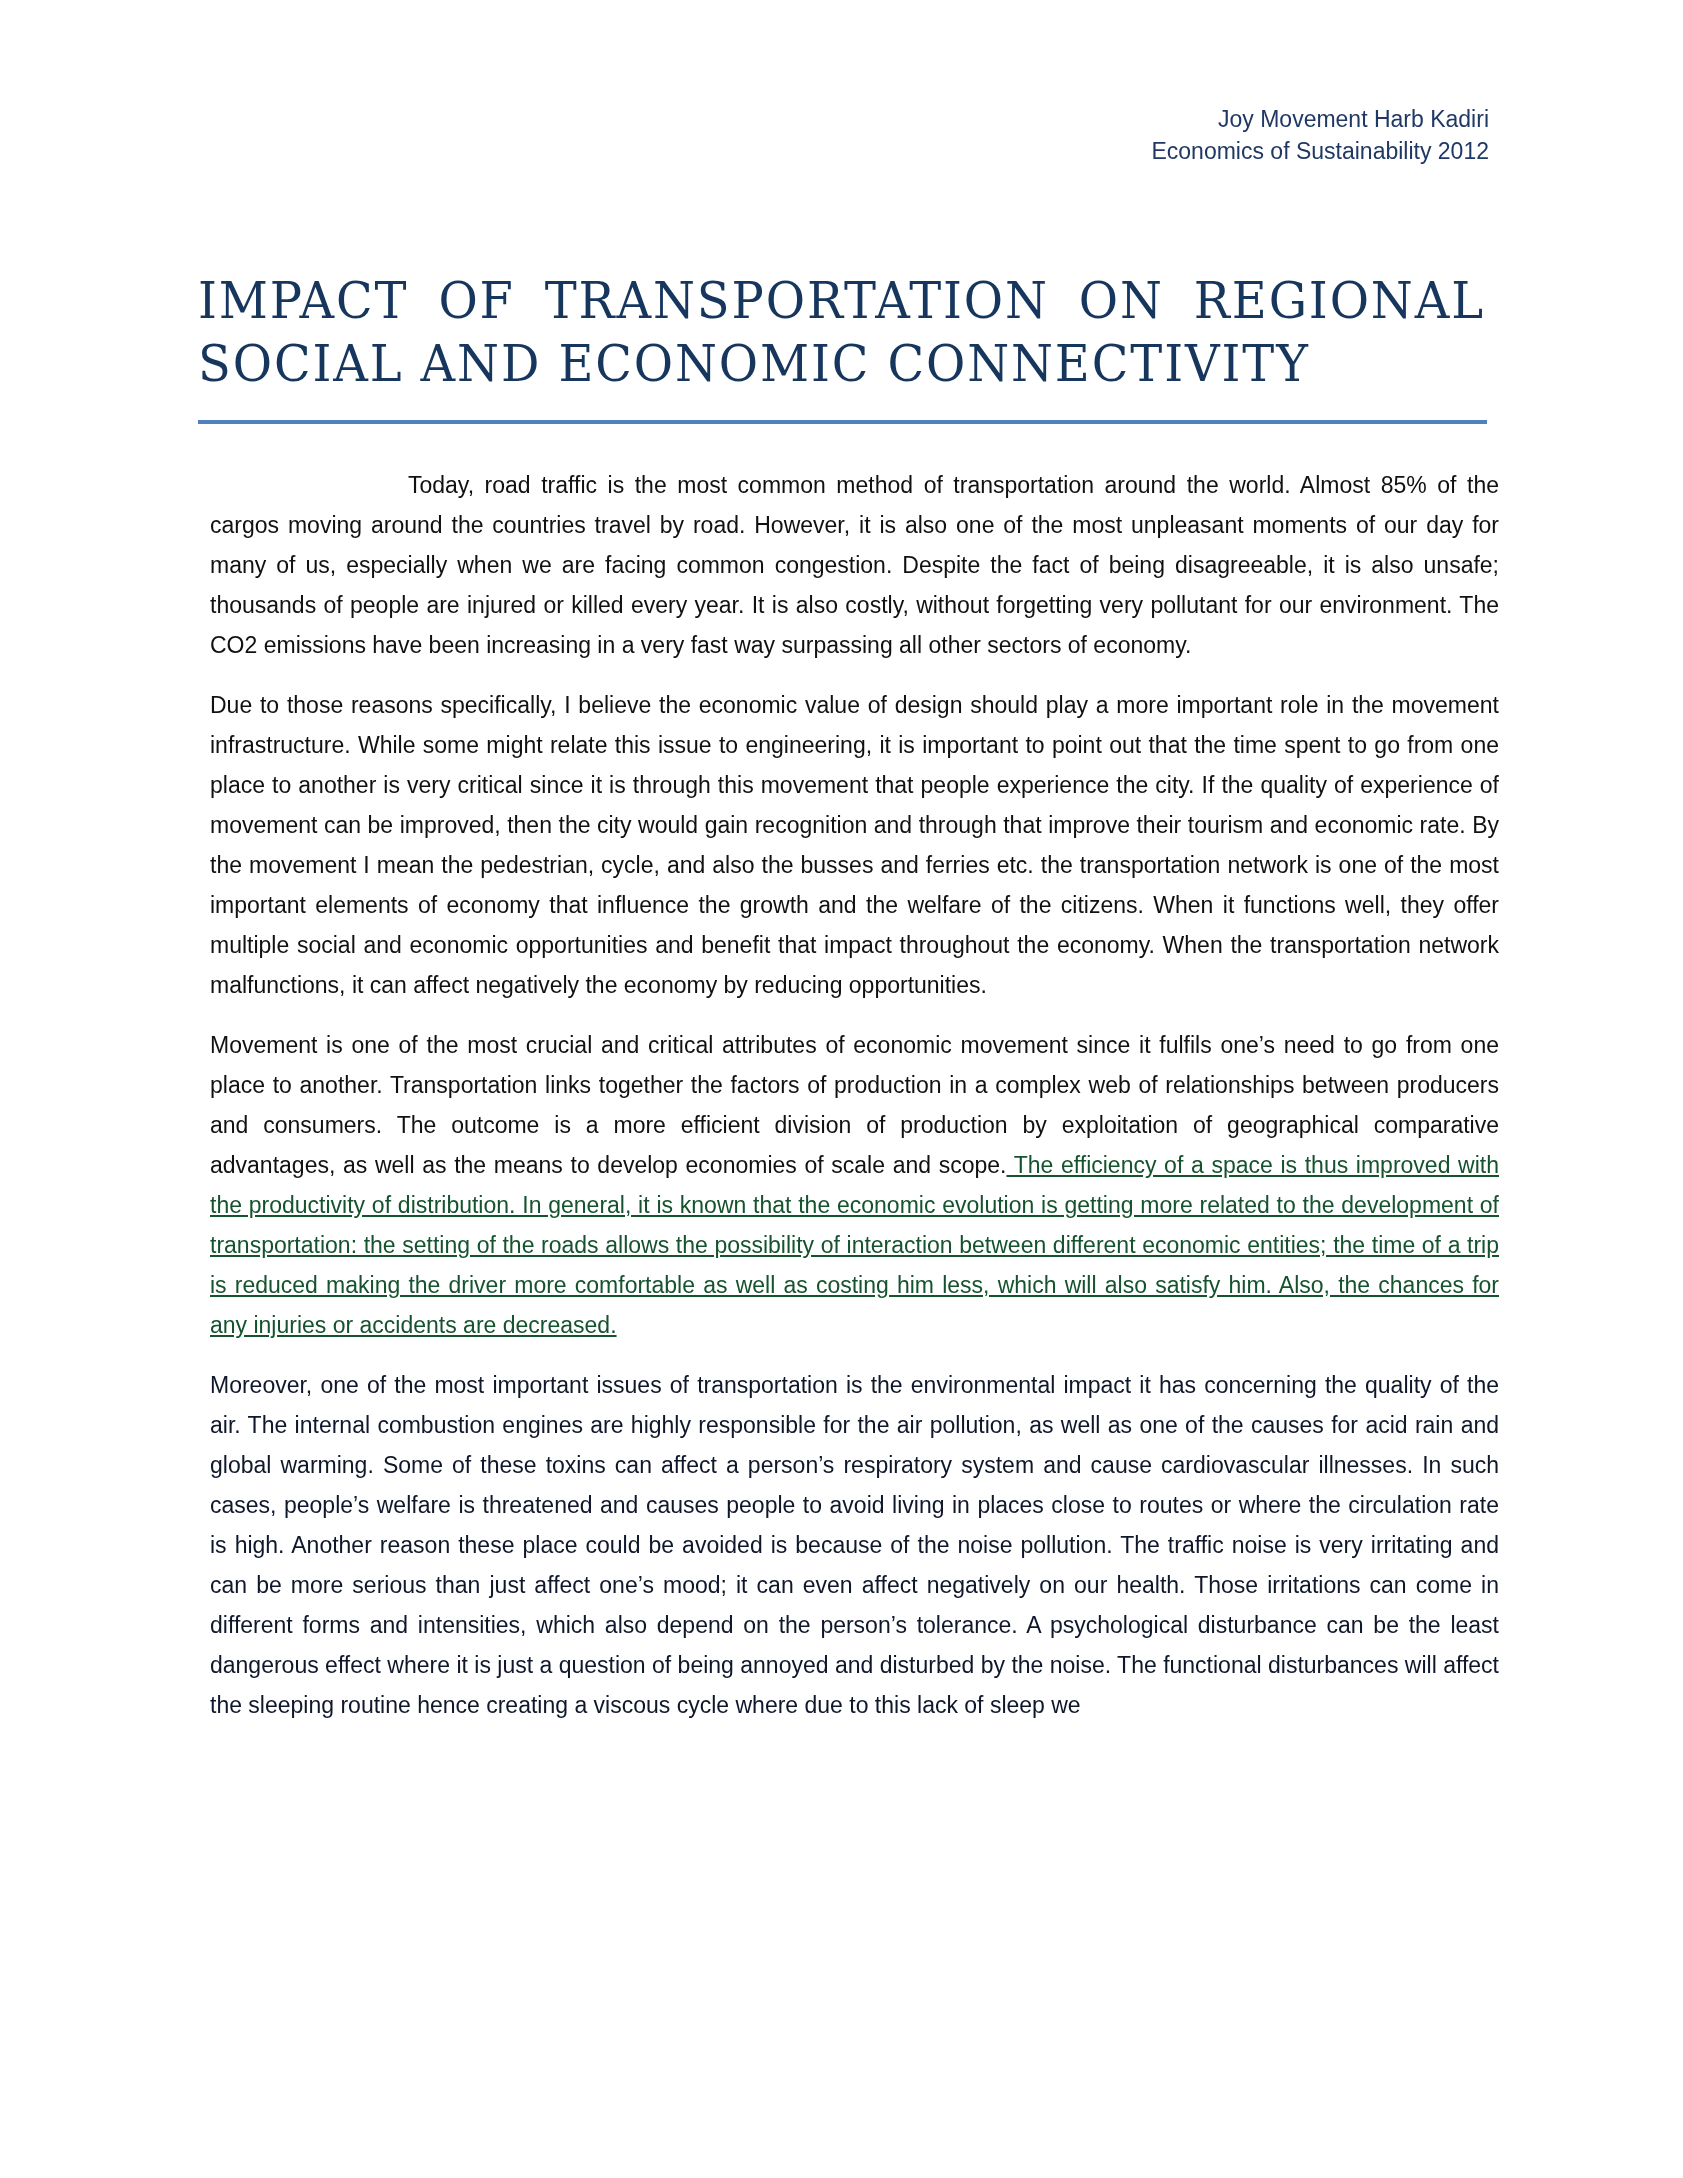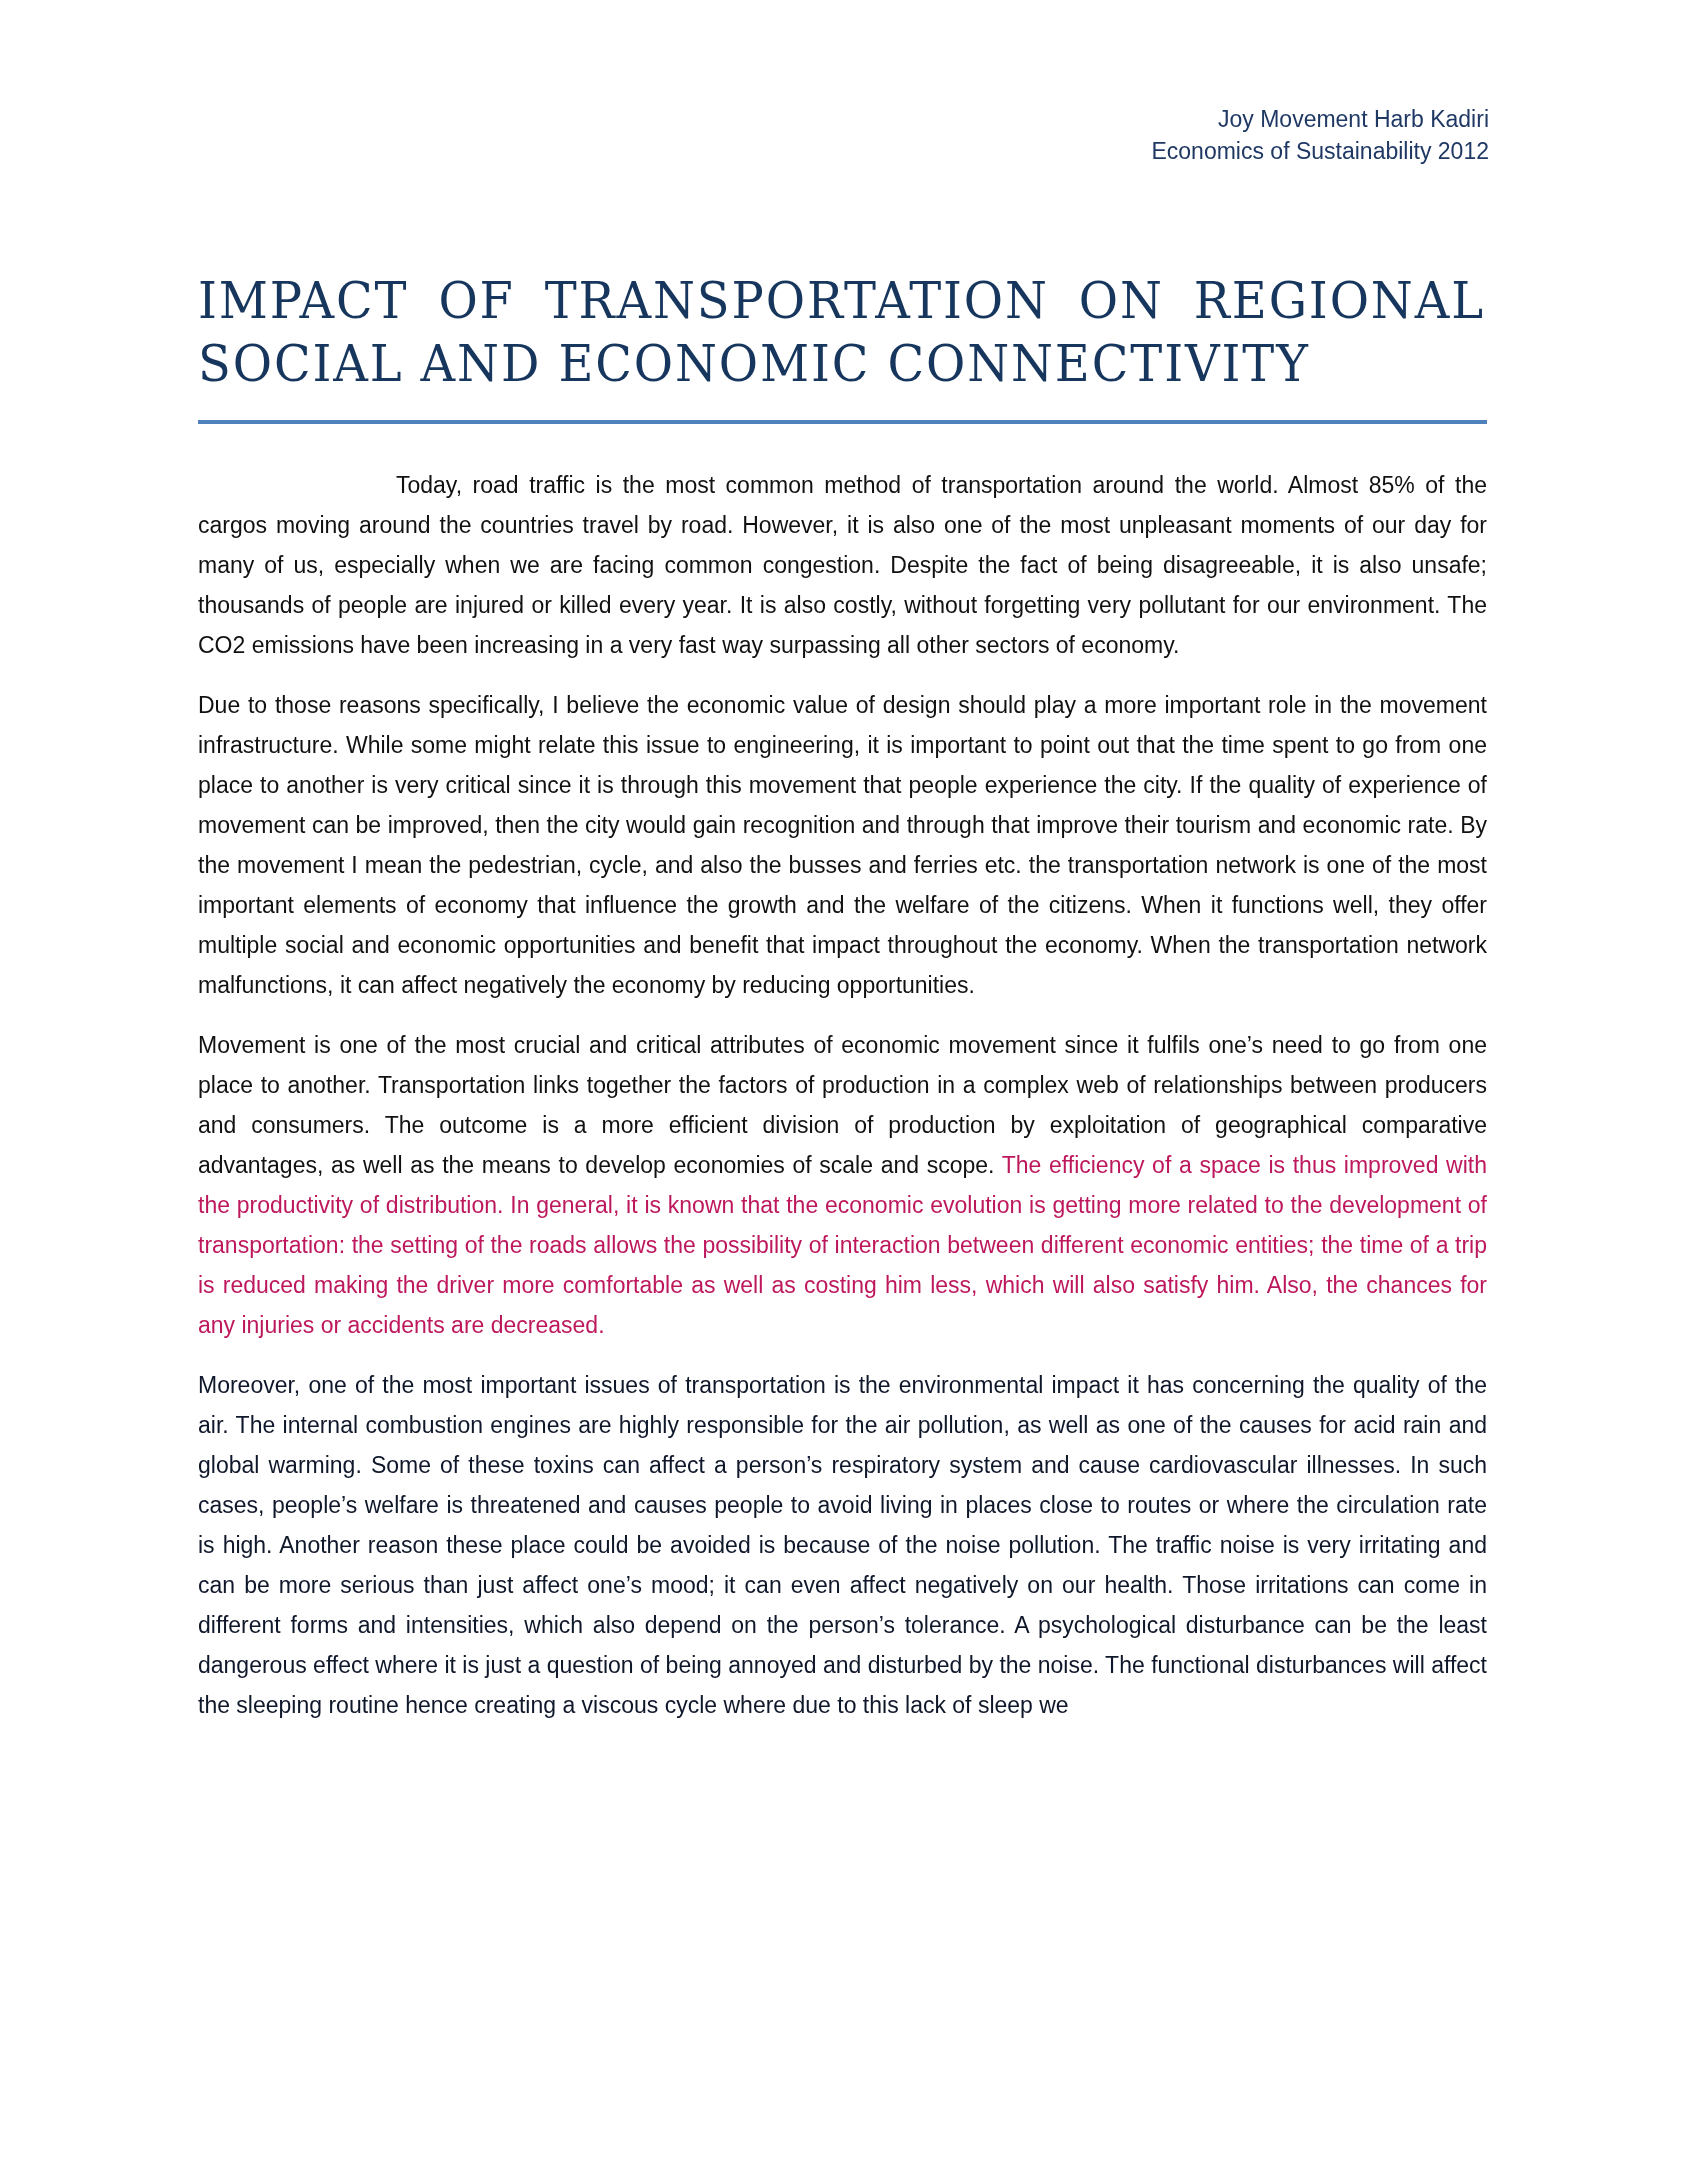--- a/index.html
+++ b/index.html
@@ -15,28 +15,28 @@
       font-family: "DejaVu Serif", serif; font-size: 51px; line-height: 63px;
       color: #17365d; letter-spacing: 2px; margin: 0; font-weight: normal;
       transform: scaleX(0.94); transform-origin: left top;
     }
     .title .line1 { display: block; text-align: justify; text-align-last: justify; width: 1369px; }
     .title .line2 { display: block; }
     .title-rule {
       position: absolute; left: 198px; top: 420px; width: 1289px; height: 4px; background: #4f81bd;
     }
     .body-text {
-      position: absolute; left: 198px; top: 465px; width: 1289px;
+      position: absolute; left: 210px; top: 465px; width: 1289px;
       font-family: "Liberation Sans Narrow", "Liberation Sans", sans-serif;
       font-size: 23px; line-height: 40px; color: #111;
       text-align: justify;
     }
     .body-text p { margin: 0 0 20px 0; }
     .p1 { text-indent: 198px; }
-    .gray { color: #be185d; }
+    .gray { color: #14532d; text-decoration: underline; }
     .p4 { color: #0f172a; }
   </style>
 </head>
 <body>
 
 <div class="page">
   <div class="header-block">
     <div>Joy Movement Harb Kadiri</div>
     <div>Economics of Sustainability 2012</div>
   </div>

